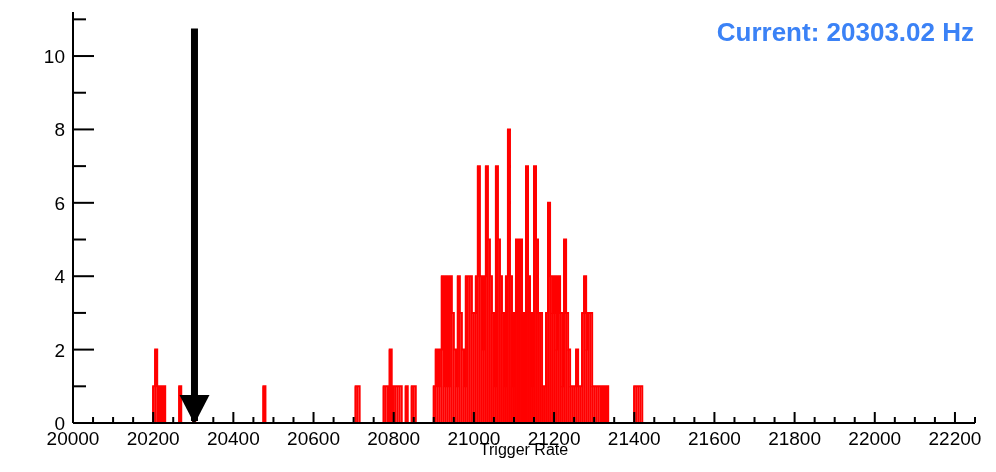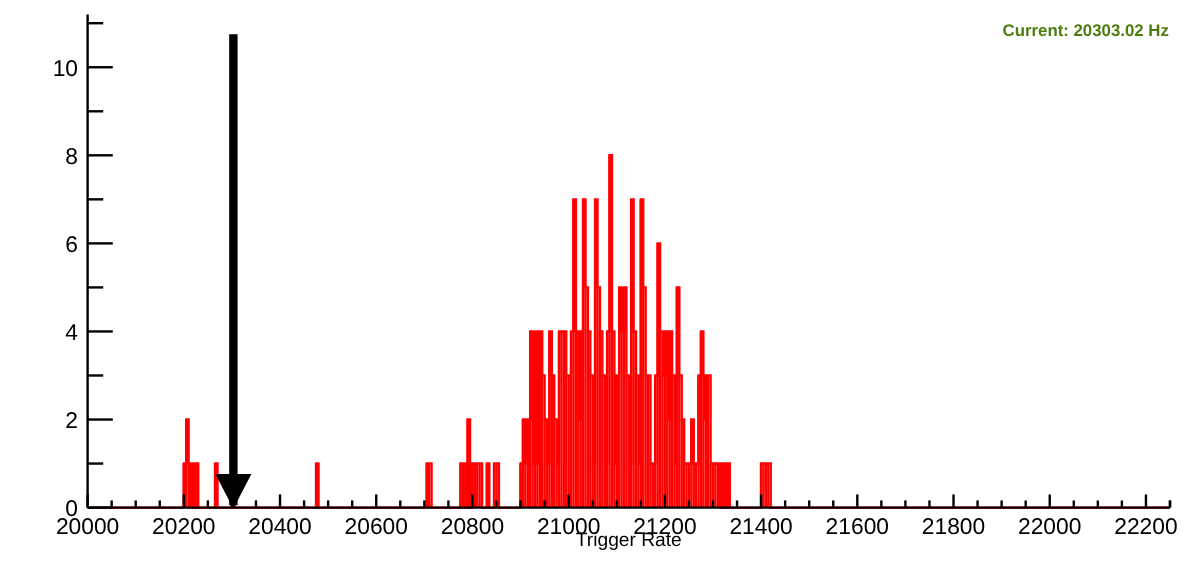--- a/index.html
+++ b/index.html
@@ -42,23 +42,23 @@
     stroke-linejoin: miter;
     stroke-linecap: butt;
   }
   .marker-shaft { stroke: #000000; stroke-width: 7; fill: none; }
   .marker-head { fill: #000000; stroke: none; }
   #current-readout {
     position: absolute;
     right: 22px;
     top: 17px;
     font-family: "Liberation Sans", sans-serif;
-    font-size: 14px;
+    font-size: 26px;
     font-weight: bold;
-    color: #4d7c0f;
+    color: #3b82f6;
     white-space: nowrap;
     letter-spacing: 0px;
   }
 </style>
 </head>
 <body>
 
 <div id="root-canvas">
 
   <svg id="plot-svg" viewBox="0 0 996 472" xmlns="http://www.w3.org/2000/svg">

